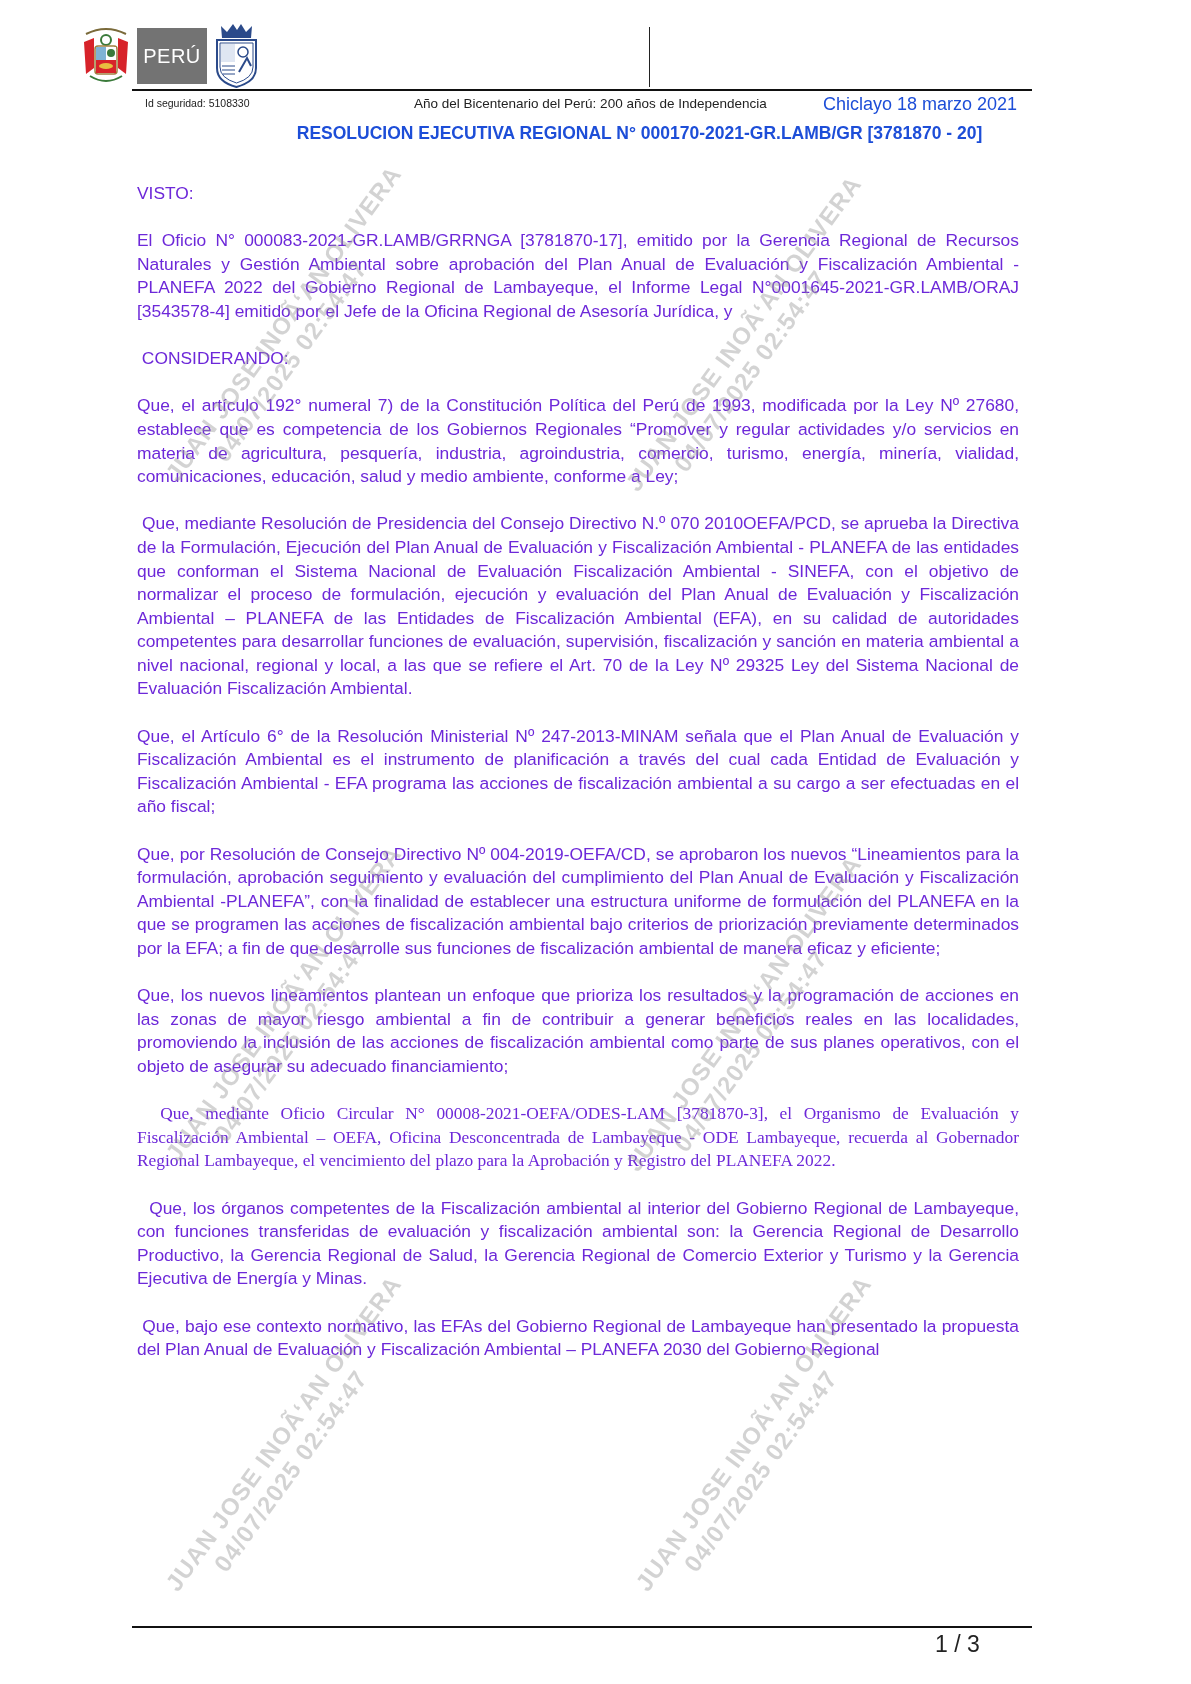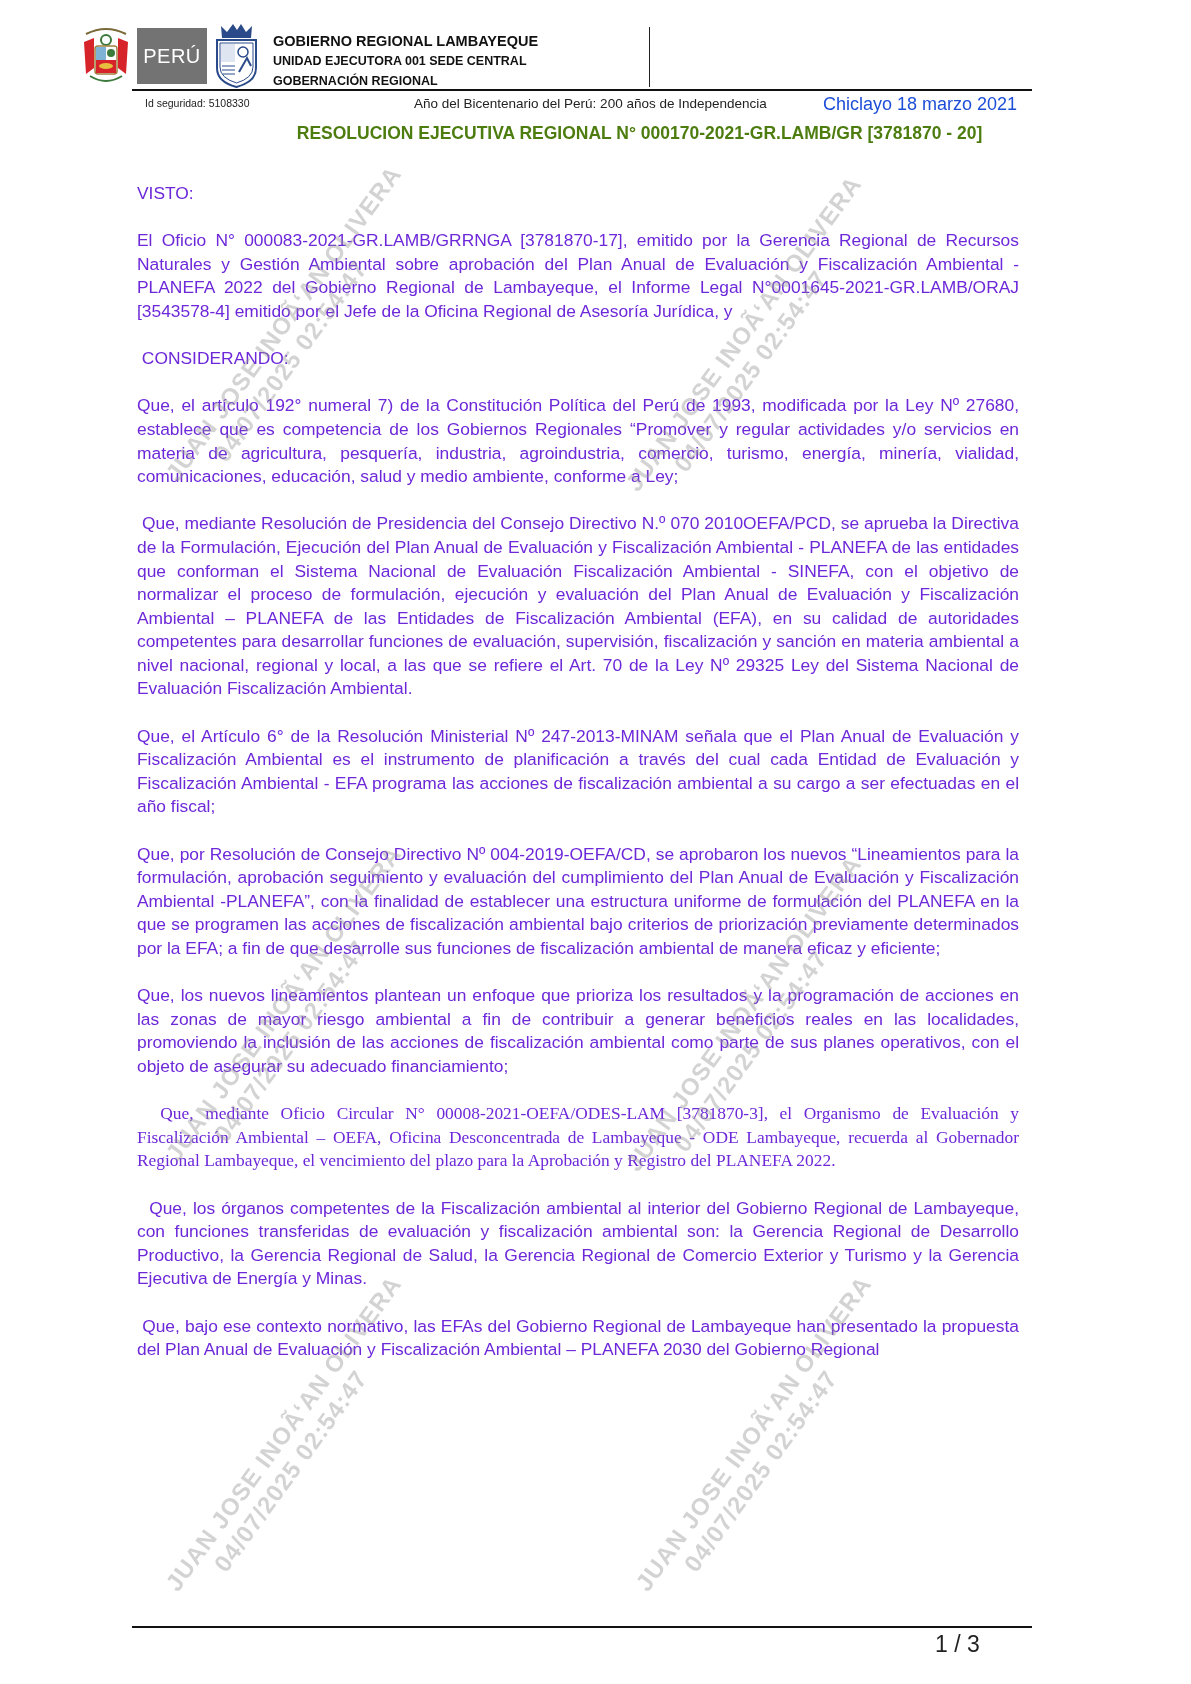--- a/index.html
+++ b/index.html
@@ -17,21 +17,21 @@
   .hdr-l1 { font-weight:bold; font-size:14.5px; line-height:20px; color:#111; }
   .hdr-l2 { font-weight:bold; font-size:12.5px; line-height:20px; color:#111; }
   .hdr-l3 { font-weight:bold; font-size:12.5px; line-height:20px; color:#111; }
   .hdr-vline { position:absolute; left:649px; top:27px; width:1px; height:60px; background:#222; }
   .hdr-hline { position:absolute; left:132px; top:89px; width:900px; height:2px; background:#111; }
 
   .secid { position:absolute; left:137px; top:97px; font-size:10.5px; color:#222;margin-left:8px; }
   .anio { position:absolute; left:414px; top:96px; font-size:13.5px; color:#222; }
   .fecha { position:absolute; left:823px; top:94px; font-size:18px; color:#1d4ed8; }
   .titulo { position:absolute; left:0; width:1191px; top:123px; text-align:center;
-            font-weight:bold; font-size:17.5px; color:#4d7c0f; }
+            font-weight:bold; font-size:17.5px; color:#1d4ed8; }
   .titulo span { position:relative; left:44px; }
 
   
   .body { position:absolute; left:137px; top:182px; width:882px; font-size:17.4px; line-height:23.6px; color:#6d28d9; }
   .body p { margin:0 0 23.6px 0; text-align:justify; }
   .body p.h { text-align:left; }
 
   
   .ftr-line { position:absolute; left:132px; top:1626px; width:900px; height:2px; background:#111; }
   .pagenum { position:absolute; left:907px; top:1631px; font-size:23px; color:#222;margin-left:28px; }
@@ -66,25 +66,20 @@
     </div>
     <svg class="gr-logo" viewBox="0 0 47 66">
       <path d="M8 4 L14 10 L20 2 L24 8 L28 2 L33 10 L39 4 L38 16 L9 16 Z" fill="#2b4a8a"></path>
       <path d="M4 18 L43 18 L43 46 Q43 60 23.5 65 Q4 60 4 46 Z" fill="#fff" stroke="#2b4a8a" stroke-width="2"></path>
       <path d="M7 21 L40 21 L40 45 Q40 56 23.5 61 Q7 56 7 45 Z" fill="none" stroke="#2b4a8a" stroke-width="1"></path>
       <path d="M8 22 L22 22 L22 40 L8 40 Z" fill="#dfe6f2"></path>
       <circle cx="30" cy="30" r="5" fill="none" stroke="#2b4a8a" stroke-width="1.5"></circle>
       <path d="M26 50 L34 36 L38 44" fill="none" stroke="#2b4a8a" stroke-width="2"></path>
       <path d="M9 44 L22 44 M9 48 L22 48 M10 52 L22 52" stroke="#2b4a8a" stroke-width="1"></path>
     </svg>
-    <div class="hdr-text">
-      <div class="hdr-l1">GOBIERNO REGIONAL LAMBAYEQUE</div>
-      <div class="hdr-l2">UNIDAD EJECUTORA 001 SEDE CENTRAL</div>
-      <div class="hdr-l3">GOBERNACIÓN REGIONAL</div>
-    </div>
   </div>
   <div class="hdr-vline"></div>
   <div class="hdr-hline"></div>
 
   <div class="secid">Id seguridad: 5108330</div>
   <div class="anio">Año del Bicentenario del Perú: 200 años de Independencia</div>
   <div class="fecha">Chiclayo 18 marzo 2021</div>
   <div class="titulo">
     <span>RESOLUCION EJECUTIVA REGIONAL N° 000170-2021-GR.LAMB/GR [3781870 - 20]</span>
   </div>

